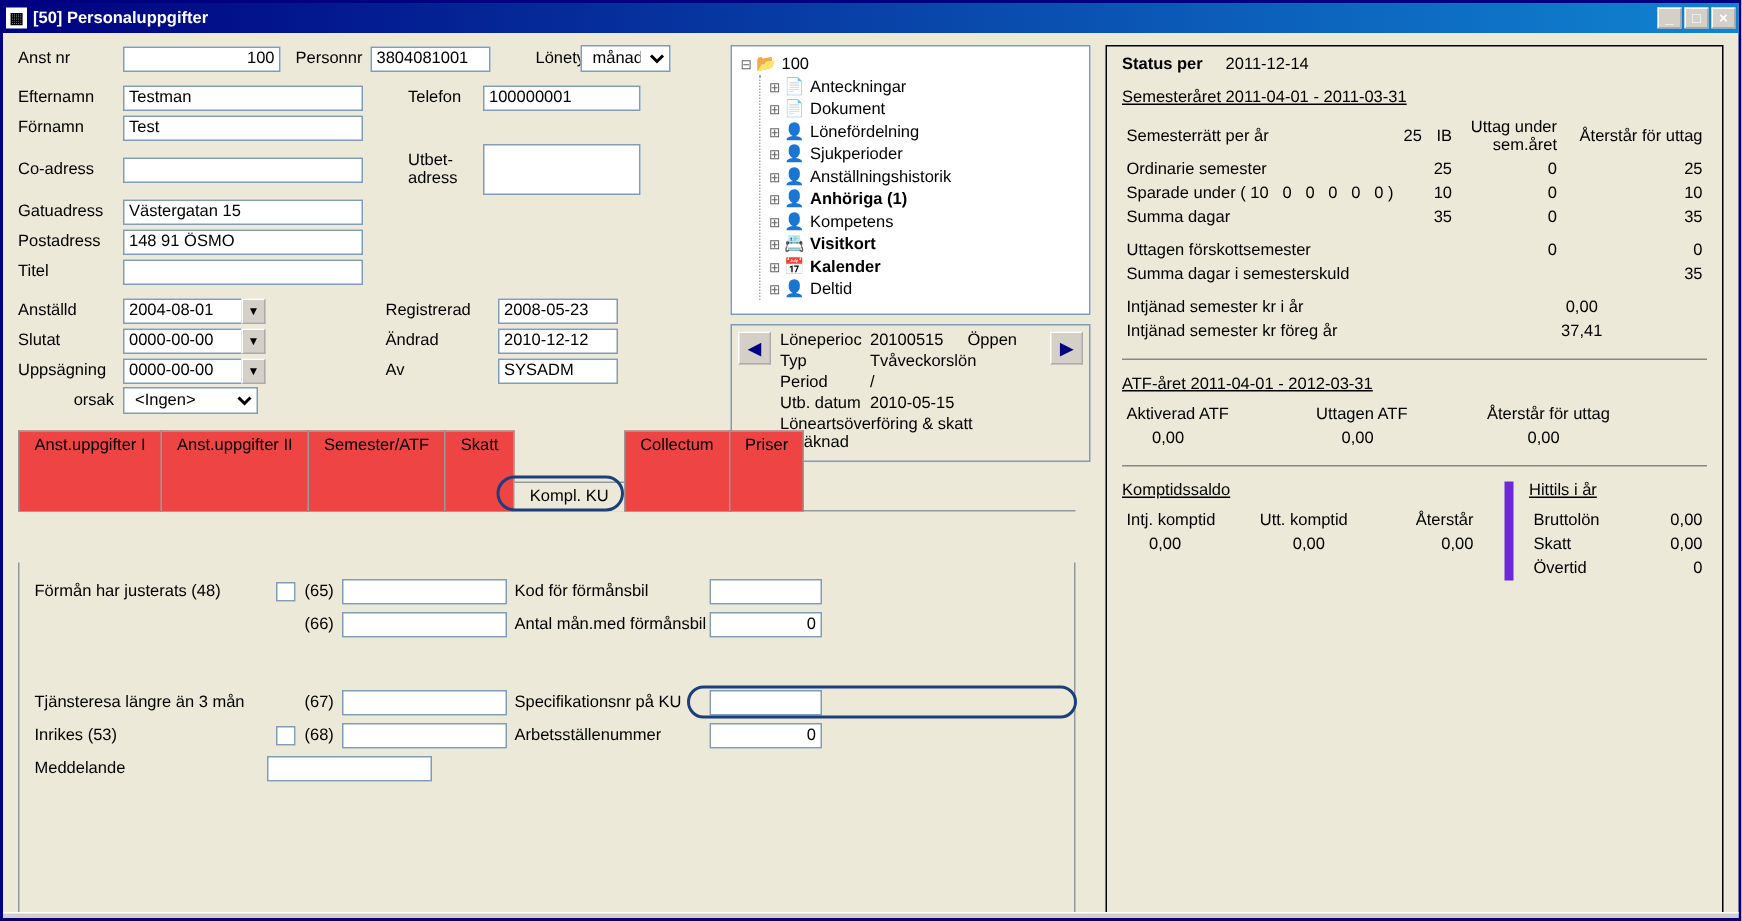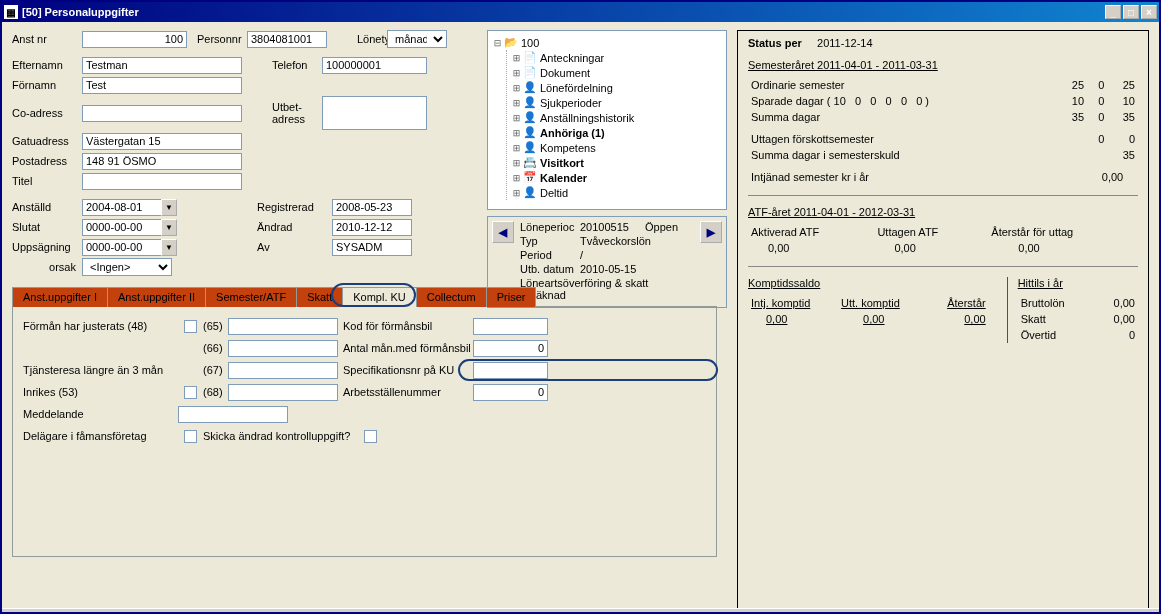--- a/index.html
+++ b/index.html
@@ -27,21 +27,21 @@
 select.input { height: 18px; }
 .w60 { width: 60px; }
 .w80 { width: 80px; }
 .w90 { width: 90px; }
 .w105 { width: 105px; }
 .w160 { width: 160px; }
 .dropdown-btn { width: 16px; height: 17px; background: #d4d0c8; border: 1px outset #fff; margin-left: -1px; display: inline-flex; align-items: center; justify-content: center; font-size: 8px; cursor: pointer; }
 
 
 .tab-strip { display: flex; border-bottom: 1px solid #919b9c; margin-top: 8px; }
-.tab { padding: 3px 10px; border: 1px solid #919b9c; border-bottom: none; background: #c2410c; margin-right: -1px; cursor: pointer; position: relative; top: 1px; }
+.tab { padding: 3px 10px; border: 1px solid #919b9c; border-bottom: none; background: #ef4444; margin-right: -1px; cursor: pointer; position: relative; top: 1px; }
 .tab.active { background: #ece9d8; border-bottom: 1px solid #ece9d8; }
 
 .tab-content { border: 1px solid #919b9c; border-top: none; padding: 10px; min-height: 250px; }
 .tab-grid-row { display: flex; align-items: center; margin-bottom: 4px; min-height: 18px; }
 .tab-grid-row .c1 { width: 155px; }
 .tab-grid-row .c2 { width: 25px; display: flex; align-items: center; justify-content: center; }
 .tab-grid-row .c3 { width: 25px; }
 .tab-grid-row .c4 { width: 115px; }
 .tab-grid-row .c5 { width: 130px; }
 .tab-grid-row .c6 { width: 75px; }
@@ -72,21 +72,21 @@
 .stat-table .num { text-align: right; }
 .stat-table th { text-align: right; font-weight: normal; padding: 2px 3px; font-size: 11px; }
 .stat-hr { border: none; border-top: 1px solid #888; margin: 10px 0; }
 .flex-split { display: flex; gap: 10px; }
 .flex-split > div { flex: 1; }
 
 
 .circle { position: absolute; border: 2px solid #1c3f7c; border-radius: 50%; pointer-events: none; }
 .circle1 { width: 85px; height: 24px; border-radius: 12px; }
 .circle2 { width: 260px; height: 22px; border-radius: 11px; }
-.rel { position: relative; }
+.rel { position: relative; margin-top: 34px; }
 
 .bottom-bar { height: 4px; background: #d4d0c8; border-top: 1px solid #fff; }
 </style>
 </head>
 <body>
 
 <div class="window">
 
   <div class="titlebar">
     <span class="title-icon">▦</span>
@@ -225,30 +225,20 @@
               </div>
             <div class="c3">(68)</div>
             <div class="c4"><input class="input right" style="width: 110px;"></div>
             <div class="c5">Arbetsställenummer</div>
             <div class="c6"><input class="input right" style="width: 75px;" value="0"></div>
           </div>
           <div class="tab-grid-row">
             <div class="c1">Meddelande</div>
             <div style="flex:1;"><input class="input" style="width: 110px;"></div>
           </div>
-          <div class="tab-grid-row">
-            <div class="c1">Delägare i fåmansföretag</div>
-            <div class="c2">
-                <div class="checkbox"></div>
-              </div>
-            <div style="width:155px;">Skicka ändrad kontrolluppgift?</div>
-            <div class="c2">
-                <div class="checkbox"></div>
-              </div>
-          </div>
         </div>
       </div>
 
     </div>
 
     <div class="mid-col">
       <div class="tree-box">
         <div class="tree-item">
           <span class="exp">⊟</span>
           <span class="ticon">📂</span>
@@ -326,29 +316,36 @@
         <div class="status-header">
           <span>Status per</span>
           &nbsp;&nbsp;&nbsp;
           <span style="font-weight:normal;">2011-12-14</span>
         </div>
 
         <div class="section-title">Semesteråret 2011-04-01 - 2011-03-31</div>
 
         <table class="stat-table">
           <tbody>
+              <tr>
+            <td>Semesterrätt per år</td>
+            <td class="num">25</td>
+            <th>IB</th>
+            <th style="width:70px;">Uttag under sem.året</th>
+            <th>Återstår för uttag</th>
+          </tr>
           <tr>
             <td colspan="2">Ordinarie semester</td>
             <td class="num">25</td>
             <td class="num">0</td>
             <td class="num">25</td>
           </tr>
           <tr>
             <td colspan="2">
-              <span>Sparade dagar (</span>
+              <span>Sparade under (</span>
               <span>10</span>&nbsp;&nbsp;
               <span>0</span>&nbsp;&nbsp;
               <span>0</span>&nbsp;&nbsp;
               <span>0</span>&nbsp;&nbsp;
               <span>0</span>&nbsp;&nbsp;
               <span>0 )</span>
             </td>
             <td class="num">10</td>
             <td class="num">0</td>
             <td class="num">10</td>
@@ -374,20 +371,24 @@
                 <td></td>
             <td class="num">35</td>
           </tr>
           <tr>
                 <td colspan="5" style="height:6px;"></td>
               </tr>
           <tr>
             <td colspan="3">Intjänad semester kr i år</td>
             <td class="num" colspan="2" style="text-align:center;">0,00</td>
           </tr>
+          <tr>
+            <td colspan="3">Intjänad semester kr föreg år</td>
+            <td class="num" colspan="2" style="text-align:center;">37,41</td>
+          </tr>
         </tbody>
           </table>
 
         <hr class="stat-hr">
 
         <div class="section-title">ATF-året 2011-04-01 - 2012-03-31</div>
         <table class="stat-table">
           <tbody>
               <tr>
             <td>Aktiverad ATF</td>
@@ -398,21 +399,21 @@
             <td class="num" style="text-align:left; padding-left:20px;">0,00</td>
             <td class="num" style="text-align:left; padding-left:20px;">0,00</td>
             <td class="num" style="text-align:left; padding-left:30px;">0,00</td>
           </tr>
         </tbody>
           </table>
 
         <hr class="stat-hr">
 
         <div class="flex-split">
-          <div style="flex:2; border-right:1px solid #6d28d9; padding-right:18px;text-decoration:underline;">
+          <div style="flex:2; border-right:6px solid #6d28d9; padding-right:18px;">
             <div class="section-title">Komptidssaldo</div>
             <table class="stat-table">
               <tbody>
                   <tr>
                 <td>Intj. komptid</td>
                 <td>Utt. komptid</td>
                 <td class="num">Återstår</td>
               </tr>
               <tr>
                 <td style="padding-left:18px;">0,00</td>

